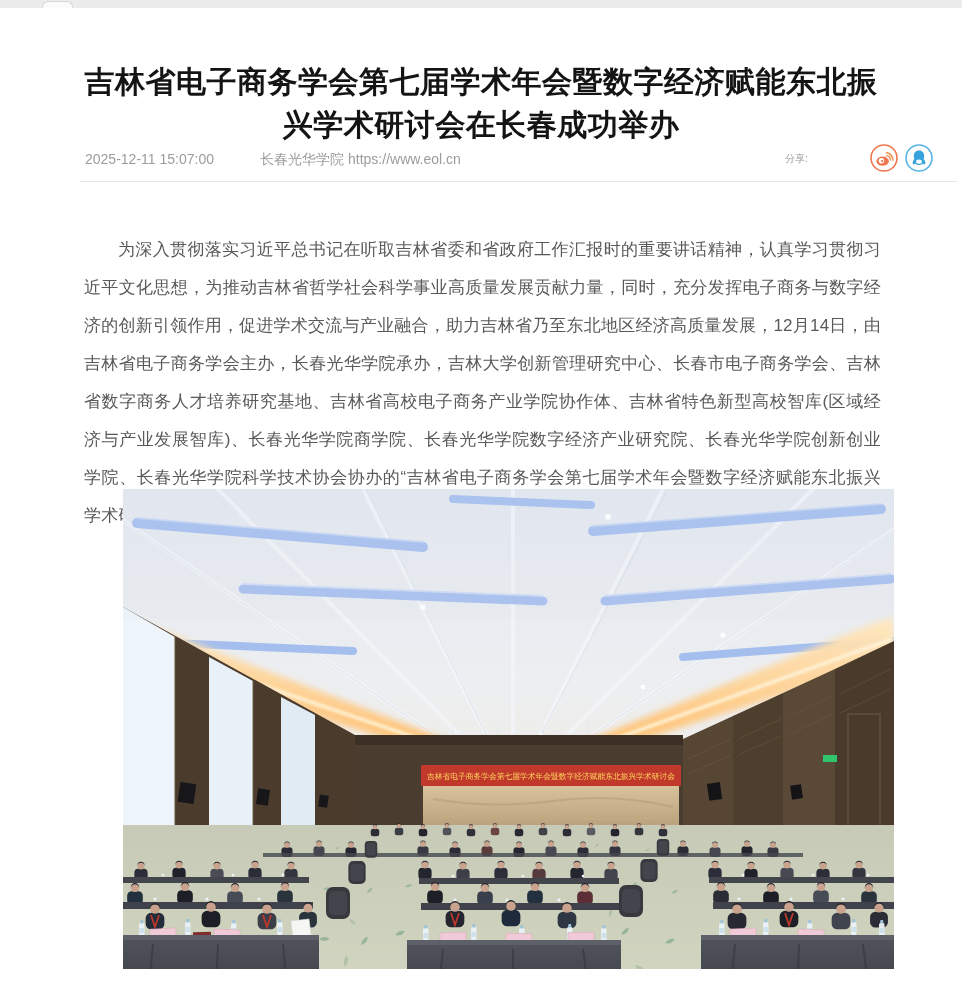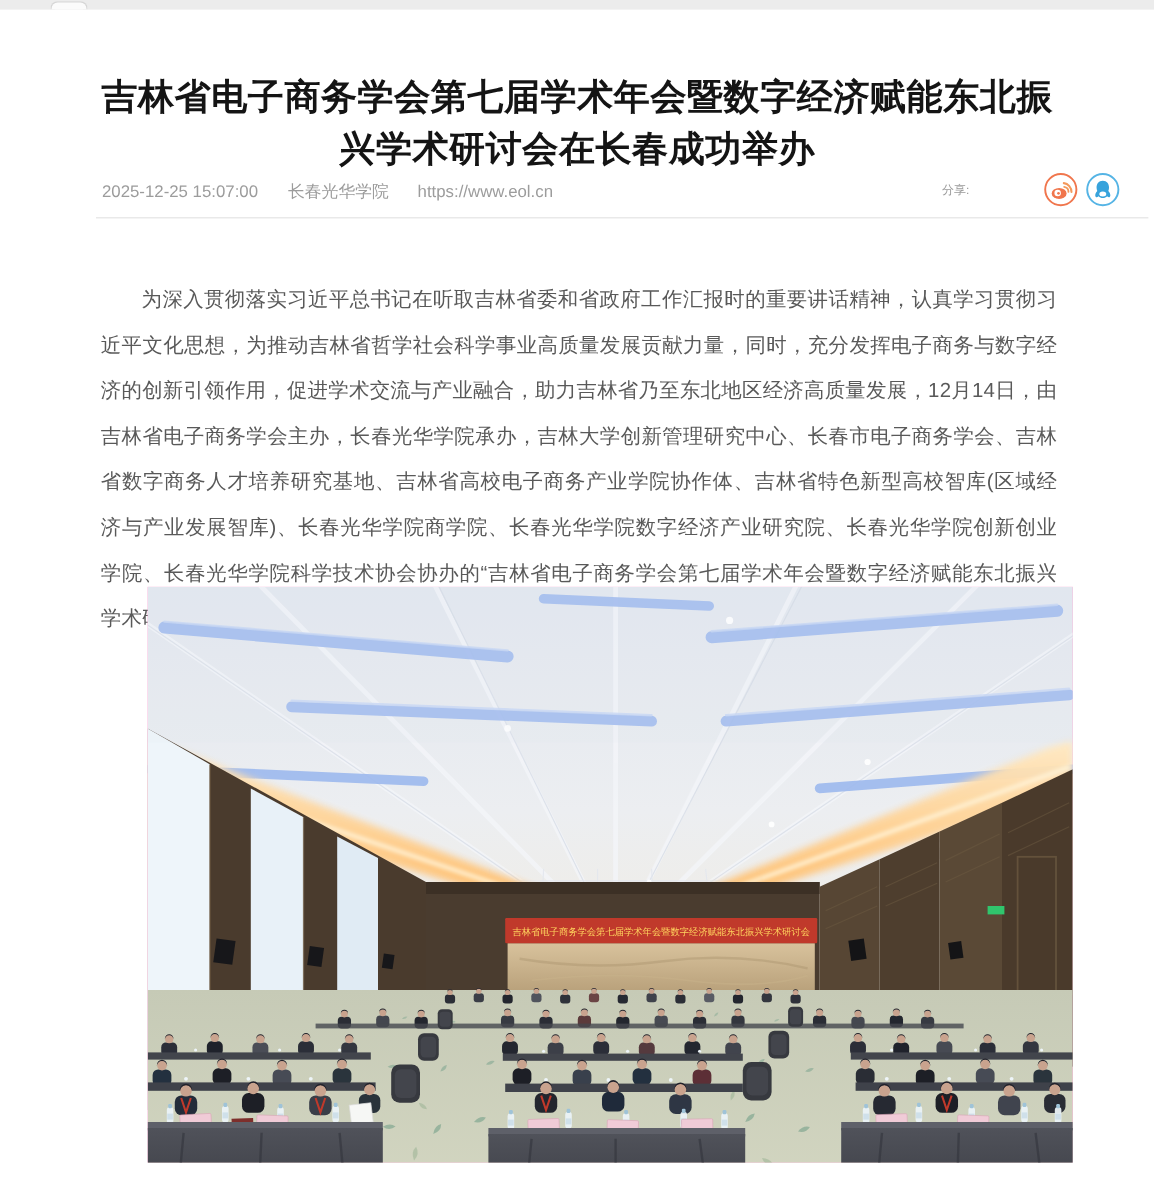--- a/index.html
+++ b/index.html
@@ -8,21 +8,21 @@
   
   .top-strip{position:absolute;left:0;top:0;width:962px;height:8px;background:#ececec;}
   .top-tab{position:absolute;left:42px;top:1px;width:31px;height:7px;background:#fbfbfb;
            border:1px solid #d6d6d6;border-bottom:none;border-radius:6px 6px 0 0;box-sizing:border-box;}
   
   .title{position:absolute;left:80px;top:40px;width:802px;text-align:center;
          font-size:30px;line-height:43px;font-weight:700;color:#141414;letter-spacing:0.5px;}
   
   .meta{position:absolute;left:0;top:148px;width:962px;height:24px;font-size:14px;color:#9c9c9c;}
   .meta-date{position:absolute;left:85px;top:3px;}
-  .meta-source{position:absolute;left:240px;top:3px;}
+  .meta-source{position:absolute;left:260px;top:3px;}
   .meta-url{position:absolute;left:348px;top:3px;text-align:center;}
   .share-label{position:absolute;left:785px;top:4px;font-size:10px;color:#999;}
   .share-btn{position:absolute;top:-5px;width:30px;height:30px;cursor:pointer;}
   .share-weibo{left:869px;}
   .share-qq{left:904px;}
   .divider{position:absolute;left:80px;top:181px;width:877px;height:0;border-top:1px solid #e4e4e4;}
   
   .body-text{position:absolute;left:84px;top:214px;width:797px;font-size:17px;line-height:38px;
              color:#595959;text-align:justify;text-indent:2em;letter-spacing:0.2px;}
   
@@ -37,21 +37,21 @@
 
 <div class="page">
 
   <div class="top-strip">
     <div class="top-tab"></div>
   </div>
 
   <h1 class="title">吉林省电子商务学会第七届学术年会暨数字经济赋能东北振兴学术研讨会在长春成功举办</h1>
 
   <div class="meta">
-    <span class="meta-date">2025-12-25 15:07:00</span>
+    <span class="meta-date">2025-12-11 15:07:00</span>
     <span class="meta-source">长春光华学院</span>
     <span class="meta-url">https://www.eol.cn</span>
     <span class="share-label">分享:</span>
 
     <span class="share-btn share-weibo">
       <svg width="30" height="30" viewBox="0 0 30 30">
         <circle cx="15" cy="15" r="13" fill="#ffffff" stroke="#f0764d" stroke-width="1.6"></circle>
         <ellipse cx="13.6" cy="18.2" rx="6.2" ry="4.6" fill="#f0764d"></ellipse>
         <circle cx="12.4" cy="17.8" r="2.7" fill="#ffffff"></circle>
         <circle cx="13.1" cy="18.1" r="1.1" fill="#f0764d"></circle>

